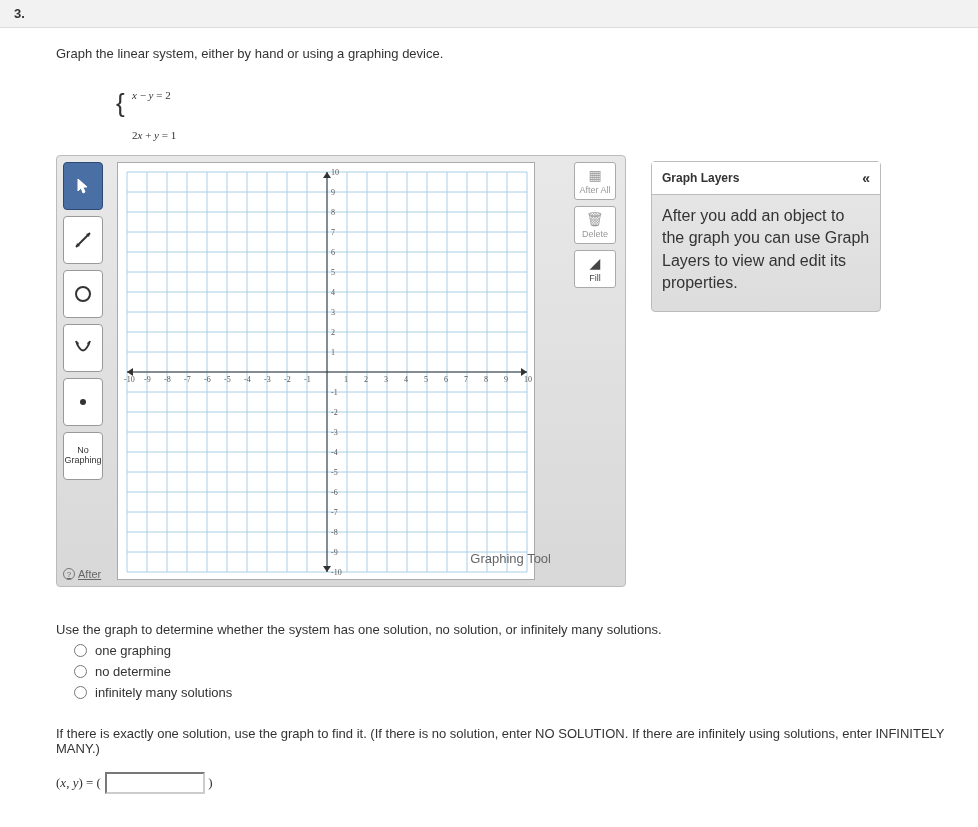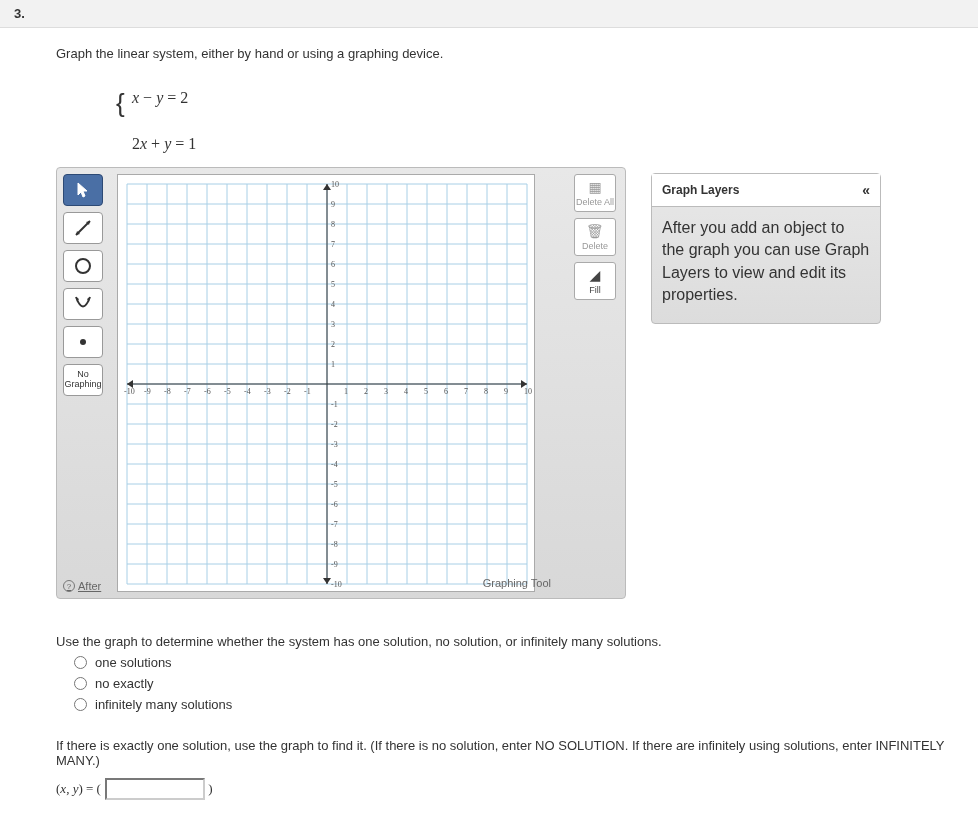--- a/index.html
+++ b/index.html
@@ -27,21 +27,21 @@
     position: relative;
     padding-left: 16px;
   }
   .system .brace {
     position: absolute;
     left: 0;
     top: -4px;
     font-size: 26px;
     line-height: 36px;
   }
-  .eq { font-family: 'Times New Roman', serif; font-size: 16px; margin-top: 28px; }
+  .eq { font-family: 'Times New Roman', serif; font-size: 11px; margin-top: 28px; }
   .eq .var { font-style: italic; }
 
   .graph-wrap {
     position: relative;
     display: flex;
     align-items: flex-start;
   }
   .graph-panel {
     width: 570px;
     background: linear-gradient(#e8e8e8,#d8d8d8);
@@ -51,21 +51,21 @@
     display: flex;
   }
   .toolbar {
     width: 48px;
     display: flex;
     flex-direction: column;
     gap: 6px;
     margin-right: 6px;
   }
   .tool-btn {
-    width: 40px; height: 32px;
+    width: 40px; height: 48px;
     background: #fff;
     border: 1px solid #999;
     border-radius: 4px;
     display: flex;
     align-items: center;
     justify-content: center;
     cursor: pointer;
     font-size: 18px;
   }
   .tool-btn.active {
@@ -90,22 +90,22 @@
   }
   .canvas-col { flex:1; position:relative; }
   .graph-canvas {
     background:#fff;
     border:1px solid #aaa;
     width: 418px;
     height: 418px;
     position:relative;
   }
   .gr-label {
-    position:absolute; right:8px; bottom:3px;
-    font-size:11px; color:#666;
+    position:absolute; right:8px; bottom:14px;
+    font-size:13px; color:#666;
   }
   .sidecol {
     width: 48px;
     display:flex; flex-direction:column; gap:6px;
     margin-left: 12px;
     align-items:center;
   }
   .side-btn {
     width: 42px;
     background:#fff; border:1px solid #aaa; border-radius:3px;
@@ -137,21 +137,21 @@
   }
   .layers-body { padding:10px 10px 16px; font-size:16px; color:#333; line-height:1.4;}
   .chev { font-size:14px; cursor:pointer; }
 
   .qblock { margin-top: 35px; }
   .options { margin: 6px 0 0 18px; }
   .opt { display:flex; align-items:center; gap:8px; margin:6px 0; }
   .opt input { margin:0; }
 
   .answer-block { margin-top: 26px; }
-  .answer-line { margin-top:10px; }
+  .answer-line { margin-top:16px; }
   .answer-line .paren { font-family:'Times New Roman',serif; }
   .ans-input {
     width: 100px; font-size:12px; padding:2px 4px;
     border:2px inset #ccc;
   }
 
   svg text { font-size:8px; fill:#555; font-family:Verdana; }
   svg .grid { stroke:#a8cfe6; stroke-width:1; }
   svg .axis { stroke:#333; stroke-width:1; }
   svg .arrow { fill:#333; }
@@ -305,21 +305,21 @@
               <text x="406" y="219">10</text>
               <text x="213" y="12">10</text>
             </svg>
         </div>
         <div class="gr-label">Graphing Tool</div>
       </div>
 
       <div class="sidecol">
         <div class="side-btn">
           <span class="side-ico">▦</span>
-          <span>Delete All</span>
+          <span>After All</span>
         </div>
         <div class="side-btn">
           <span class="side-ico">🗑</span>
           <span>Delete</span>
         </div>
         <div class="side-btn enabled">
           <span class="side-ico">◢</span>
           <span>Fill</span>
         </div>
       </div>
@@ -332,25 +332,25 @@
       </div>
       <div class="layers-body">After you add an object to the graph you can use Graph Layers to view and edit its properties.</div>
     </div>
   </div>
 
   <div class="qblock">
     <div>Use the graph to determine whether the system has one solution, no solution, or infinitely many solutions.</div>
     <div class="options">
       <label class="opt">
         <input type="radio" name="sol" style="">
-        <span>one solutions</span>
+        <span>one graphing</span>
       </label>
       <label class="opt">
         <input type="radio" name="sol" style="">
-        <span>no exactly</span>
+        <span>no determine</span>
       </label>
       <label class="opt">
         <input type="radio" name="sol" style="">
         <span>infinitely many solutions</span>
       </label>
     </div>
   </div>
 
   <div class="answer-block">
     <div>If there is exactly one solution, use the graph to find it. (If there is no solution, enter NO SOLUTION. If there are infinitely using solutions, enter INFINITELY MANY.)</div>

